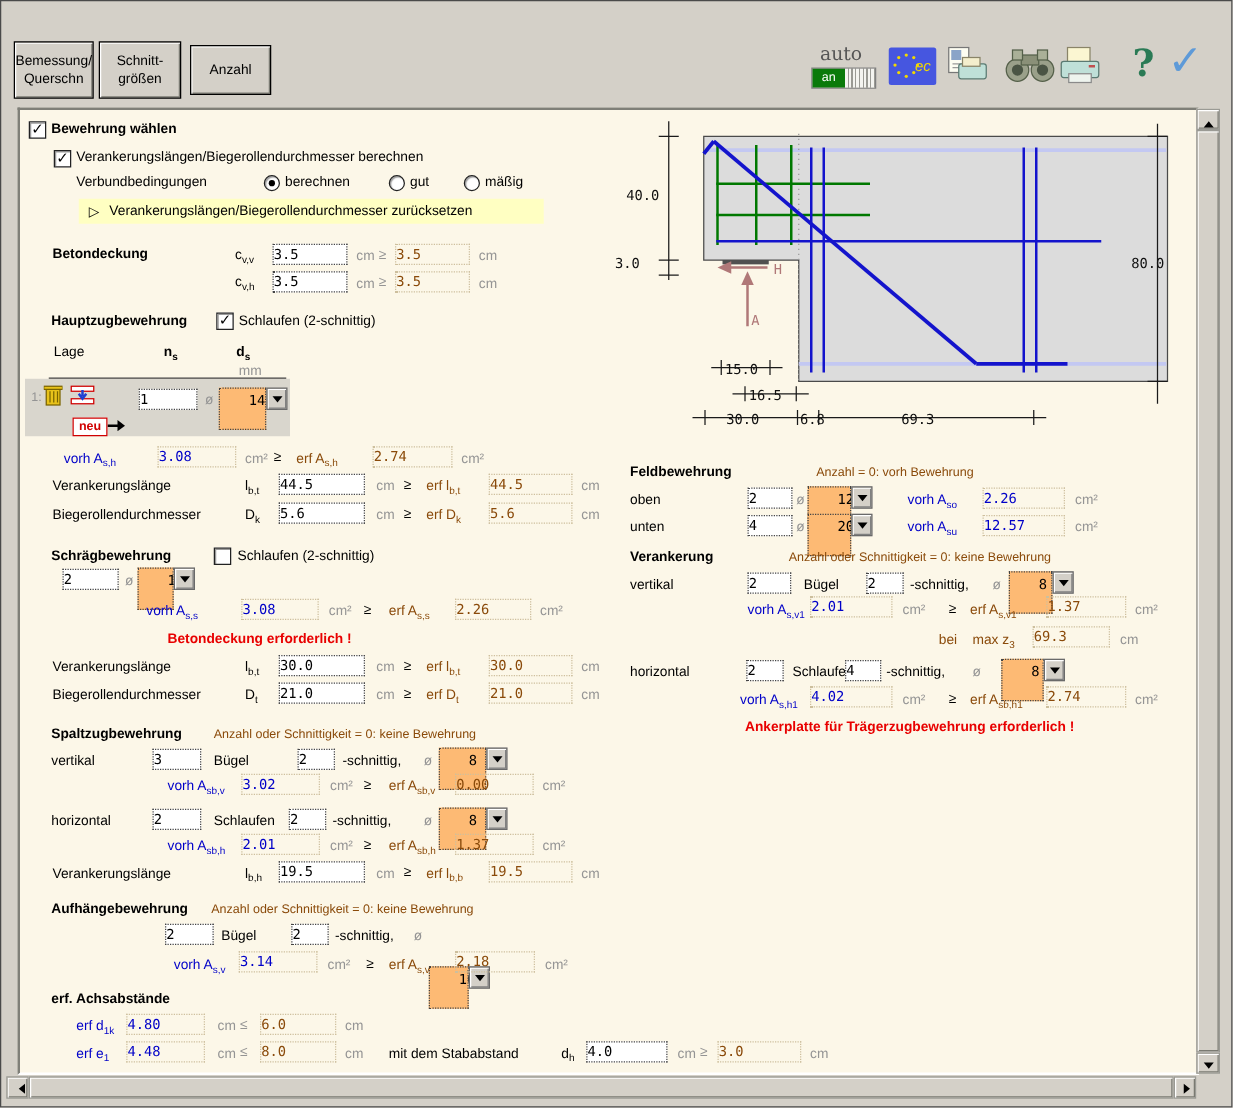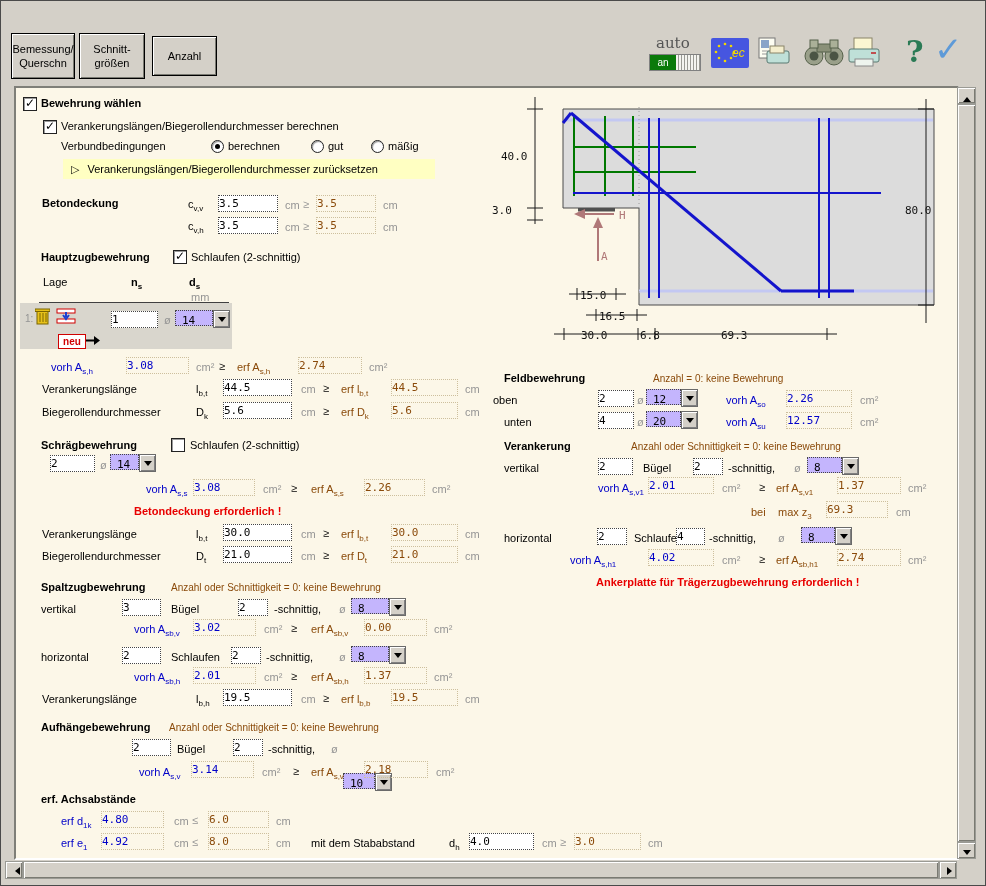--- a/index.html
+++ b/index.html
@@ -16,21 +16,21 @@
   .gray{color:#949494}
   .brown{color:#8a4a0a}
   .blue{color:#0000c8}
   .red{color:#e80000;font-weight:700}
   .note{font-size:10px;color:#8a4a0a}
   sub{font-size:8px}
   .fld{position:absolute;box-sizing:border-box;height:17px;border:1px dotted #444;background:#fff;font:11px "DejaVu Sans Mono",monospace;padding:1px 4px 0 0;color:#000}
   .fld.ro{background:transparent;border:1px dotted #cdbf9d;color:#8a4a0a}
   .fld.bl{background:transparent;border:1px dotted #cdbf9d;color:#0000c8}
   .dd{position:absolute;height:18px;display:flex}
-  .ddv{box-sizing:border-box;border:1px dotted #444;background:#c4b5fd;font:11px "DejaVu Sans Mono",monospace;padding:3px 0 0 6px;height:16px}
+  .ddv{box-sizing:border-box;border:1px dotted #444;background:#fdba74;font:11px "DejaVu Sans Mono",monospace;padding:3px 0 0 23px;height:34px}
   .ddb{box-sizing:border-box;width:17px;height:18px;background:#d4d0c8;border:1px solid #6a6a6a;box-shadow:inset 1px 1px 0 #fff,inset -1px -1px 0 #808080;display:flex;align-items:center;justify-content:center}
   .tri{width:0;height:0;border:4px solid transparent;border-top:5px solid #000;margin-top:5px}
   .chk{position:absolute;width:12px;height:12px;box-sizing:content-box;background:#fff;border:1px solid #222;box-shadow:inset 1px 1px 0 #9a9a9a;text-align:center}
   .chk span{display:block;font:bold 12px/11px "DejaVu Sans",sans-serif;color:#000}
   .rad{position:absolute;width:11px;height:11px;background:#fff;border:1px solid #222;border-radius:50%;box-shadow:inset 1px 1px 1px #9a9a9a}
   .rad.on::after{content:"";position:absolute;left:3px;top:3px;width:5px;height:5px;border-radius:50%;background:#000}
   .resetbtn{position:absolute;left:48px;top:70px;width:372px;height:20px;background:#ffffc2;display:flex;align-items:center;font-size:11px;color:#000}
   .resetbtn .ic{margin:0 8px 0 8px;font-size:11px}
   .listbox{position:absolute;left:5px;top:214px;width:212px;height:46px;background:#d9d6cd}
   .listrule{position:absolute;left:24px;top:213px;width:190px;height:1px;background:#404040}
@@ -211,21 +211,21 @@
     <span class="chk" style="left:156px;top:349px"></span>
     <span class="r" style="left:175px;top:350px">Schlaufen (2-schnittig)</span>
     <span class="fld" style="left:35px;top:366px;width:45px">2</span>
     <span class="r gray" style="left:85px;top:370px">ø</span>
     <div class="dd" style="left:95px;top:365px">
       <span class="ddv" style="width:29px">14</span>
         <span class="ddb">
           <span class="tri"></span>
         </span>
     </div>
-    <span class="r blue" style="left:131px;top:394px"><span>vorh A</span><sub>s,s</sub></span>
+    <span class="r blue" style="left:102px;top:394px"><span>vorh A</span><sub>s,s</sub></span>
     <span class="fld bl" style="left:178px;top:390px;width:62px">3.08</span>
     <span class="r gray" style="left:248px;top:394px">cm²</span>
     <span class="r" style="left:276px;top:393px">≥</span>
     <span class="r brown" style="left:296px;top:394px"><span>erf A</span><sub>s,s</sub></span>
     <span class="fld ro" style="left:349px;top:390px;width:61px">2.26</span>
     <span class="r gray" style="left:417px;top:394px">cm²</span>
     <span class="r red" style="left:119px;top:416px">Betondeckung erforderlich !</span>
     <span class="r" style="left:27px;top:439px">Verankerungslänge</span>
     <span class="r" style="left:181px;top:439px"><span>l</span><sub>b,t</sub></span>
     <span class="fld" style="left:208px;top:435px;width:69px">30.0</span>
@@ -314,36 +314,36 @@
     <span class="r gray" style="left:421px;top:677px">cm²</span>
 
     <span class="r b" style="left:26px;top:704px">erf. Achsabstände</span>
     <span class="r blue" style="left:46px;top:726px"><span>erf d</span><sub>1k</sub></span>
     <span class="fld bl" style="left:86px;top:722px;width:63px">4.80</span>
     <span class="r gray" style="left:159px;top:726px">cm</span>
     <span class="r gray" style="left:177px;top:725px">≤</span>
     <span class="fld ro" style="left:193px;top:722px;width:61px">6.0</span>
     <span class="r gray" style="left:261px;top:726px">cm</span>
     <span class="r blue" style="left:46px;top:748px"><span>erf e</span><sub>1</sub></span>
-    <span class="fld bl" style="left:86px;top:744px;width:63px">4.92</span>
+    <span class="fld bl" style="left:86px;top:744px;width:63px">4.48</span>
     <span class="r gray" style="left:159px;top:748px">cm</span>
     <span class="r gray" style="left:177px;top:747px">≤</span>
     <span class="fld ro" style="left:193px;top:744px;width:61px">8.0</span>
     <span class="r gray" style="left:261px;top:748px">cm</span>
     <span class="r" style="left:296px;top:748px">mit dem Stababstand</span>
     <span class="r" style="left:434px;top:748px"><span>d</span><sub>h</sub></span>
     <span class="fld" style="left:454px;top:744px;width:65px">4.0</span>
     <span class="r gray" style="left:527px;top:748px">cm</span>
     <span class="r gray" style="left:545px;top:747px">≥</span>
     <span class="fld ro" style="left:559px;top:744px;width:67px">3.0</span>
     <span class="r gray" style="left:633px;top:748px">cm</span>
 
     <span class="r b" style="left:489px;top:283px">Feldbewehrung</span>
-    <span class="note abs" style="left:638px;top:284px">Anzahl = 0: keine Bewehrung</span>
-    <span class="r" style="left:478px;top:305px">oben</span>
+    <span class="note abs" style="left:638px;top:284px">Anzahl = 0: vorh Bewehrung</span>
+    <span class="r" style="left:489px;top:305px">oben</span>
     <span class="fld" style="left:583px;top:301px;width:36px">2</span>
     <span class="r gray" style="left:622px;top:305px">ø</span>
     <div class="dd" style="left:631px;top:300px">
       <span class="ddv" style="width:35px">12</span>
         <span class="ddb">
           <span class="tri"></span>
         </span>
     </div>
     <span class="r blue" style="left:711px;top:305px"><span>vorh A</span><sub>so</sub></span>
     <span class="fld bl" style="left:771px;top:301px;width:66px">2.26</span>
@@ -391,21 +391,21 @@
     <span class="r" style="left:619px;top:443px">Schlaufen</span>
     <span class="fld" style="left:661px;top:439px;width:29px">4</span>
     <span class="r" style="left:694px;top:443px">-schnittig,</span>
     <span class="r gray" style="left:763px;top:443px">ø</span>
     <div class="dd" style="left:786px;top:438px">
       <span class="ddv" style="width:34px">8</span>
         <span class="ddb">
           <span class="tri"></span>
         </span>
     </div>
-    <span class="r blue" style="left:555px;top:465px"><span>vorh A</span><sub>s,h1</sub></span>
+    <span class="r blue" style="left:577px;top:465px"><span>vorh A</span><sub>s,h1</sub></span>
     <span class="fld bl" style="left:633px;top:460px;width:66px">4.02</span>
     <span class="r gray" style="left:707px;top:465px">cm²</span>
     <span class="r" style="left:744px;top:464px">≥</span>
     <span class="r brown" style="left:761px;top:465px"><span>erf A</span><sub>sb,h1</sub></span>
     <span class="fld ro" style="left:822px;top:460px;width:64px">2.74</span>
     <span class="r gray" style="left:893px;top:465px">cm²</span>
     <span class="r red" style="left:581px;top:487px">Ankerplatte für Trägerzugbewehrung erforderlich !</span>
 
     <svg class="abs" style="left:470px;top:0" width="471" height="262">
       <polygon points="78,20 449,20 449,216 154,216 154,119 78,119" fill="#dcdcdc" stroke="#4a4a4a" stroke-width="1"></polygon>

